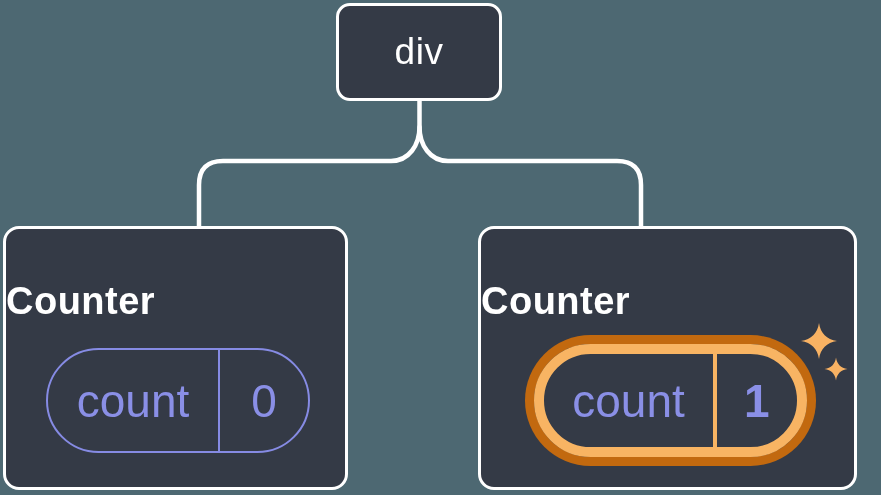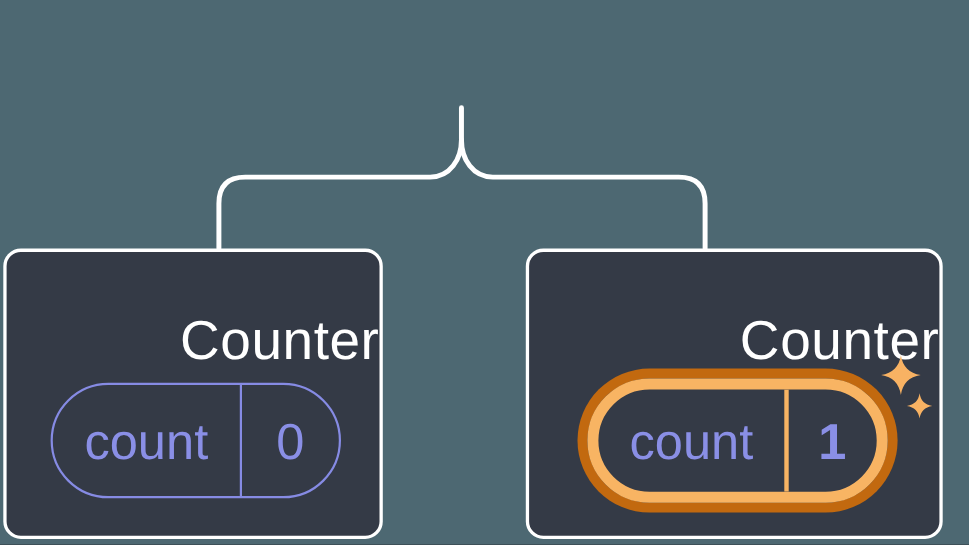--- a/index.html
+++ b/index.html
@@ -56,24 +56,25 @@
     background:var(--node-fill);
     border:3.5px solid var(--node-border);
     border-radius:16px;
   }
   .counter-left{ left:3px;  width:345px; }
   .counter-right{ left:478px; width:379px; }
   .counter-title{
     position:absolute;
     left:0; right:0;
     top:51px;
-    text-align:right;
+    text-align:left;
     color:var(--white-text);
-    font-size:50px;
+    font-size:38px;
     letter-spacing:0.5px;
+    font-weight:bold;
   }
   
   .pill{
     position:absolute;
     left:40px; top:119px;
     width:264px; height:105px;
     box-sizing:border-box;
     border:2px solid var(--purple);
     border-radius:999px;
     display:flex;
@@ -131,20 +132,23 @@
 
 <div class="stage">
 
   <svg class="connectors" viewBox="0 0 881 495" xmlns="http://www.w3.org/2000/svg">
     <g fill="none" stroke="#ffffff" stroke-width="4.5" stroke-linecap="round" stroke-linejoin="round">
       <path d="M419.5 98 V127 C419.5 145 409 161 391 161 H223 C207 161 199 169 199 185 V226"></path>
       <path d="M419.5 127 C419.5 145 430 161 448 161 H617 C633 161 641 169 641 185 V226"></path>
     </g>
   </svg>
 
+  <div class="node-root">
+    <span class="root-label">div</span>
+  </div>
 
   <div class="counter-box counter-left">
     <div class="counter-title">Counter</div>
     <div class="pill">
       <div class="seg seg-key">count</div>
       <div class="pill-divider"></div>
       <div class="seg seg-val">0</div>
     </div>
   </div>
 

